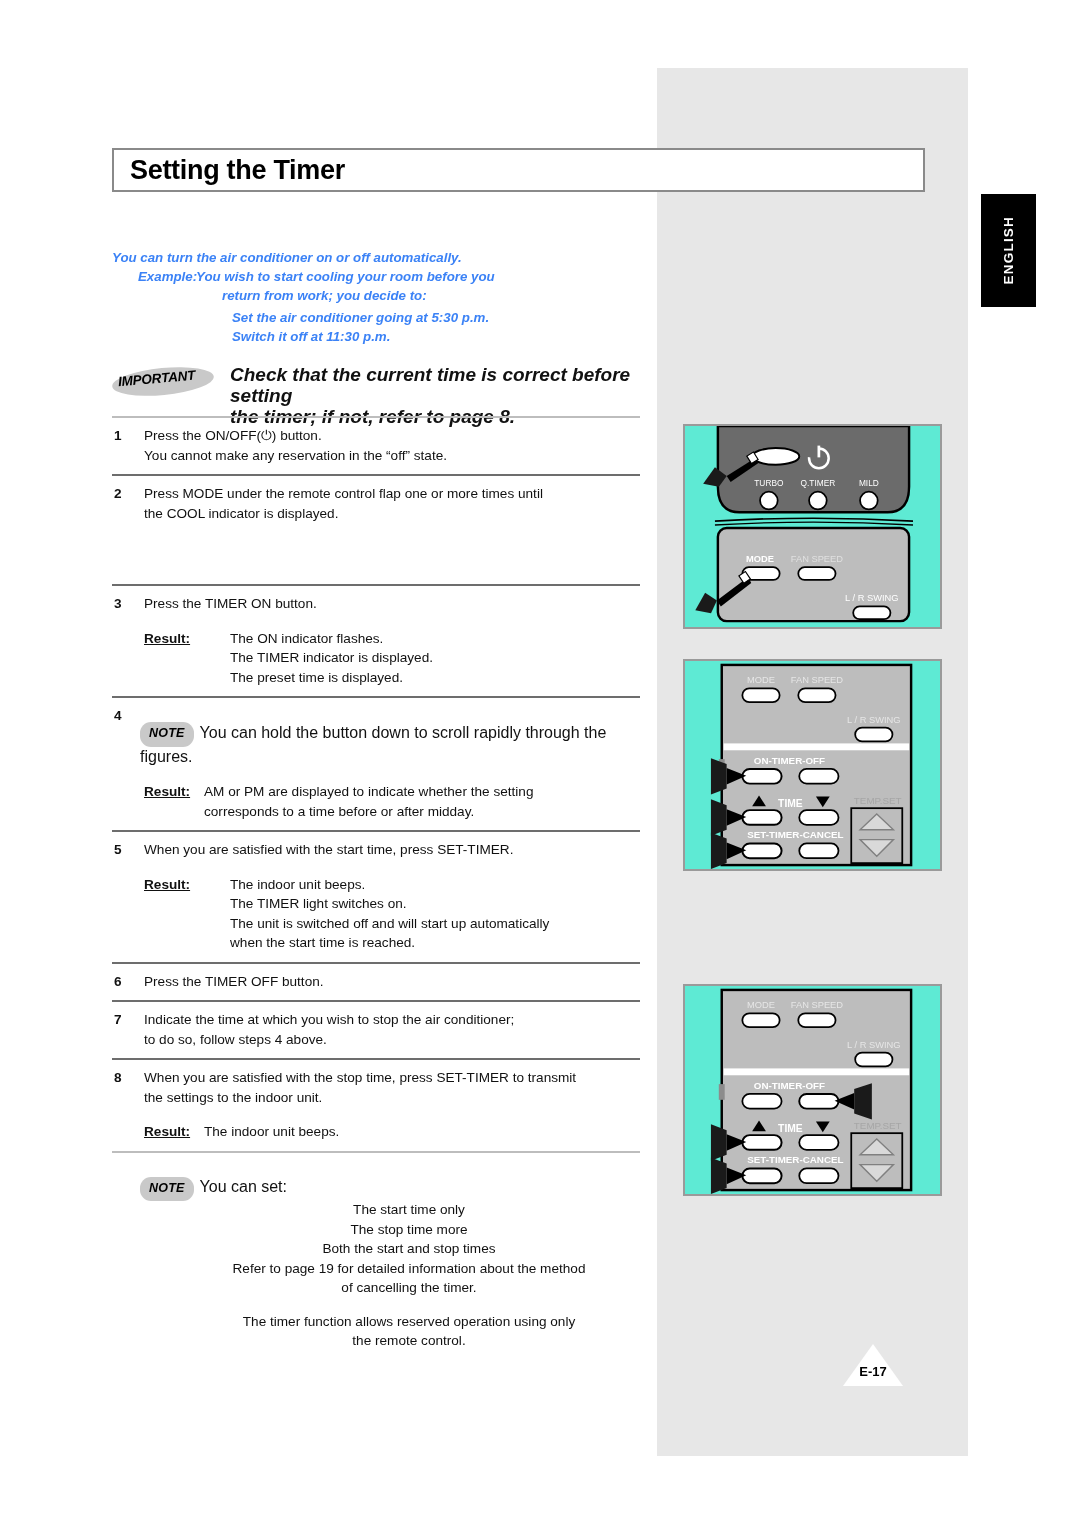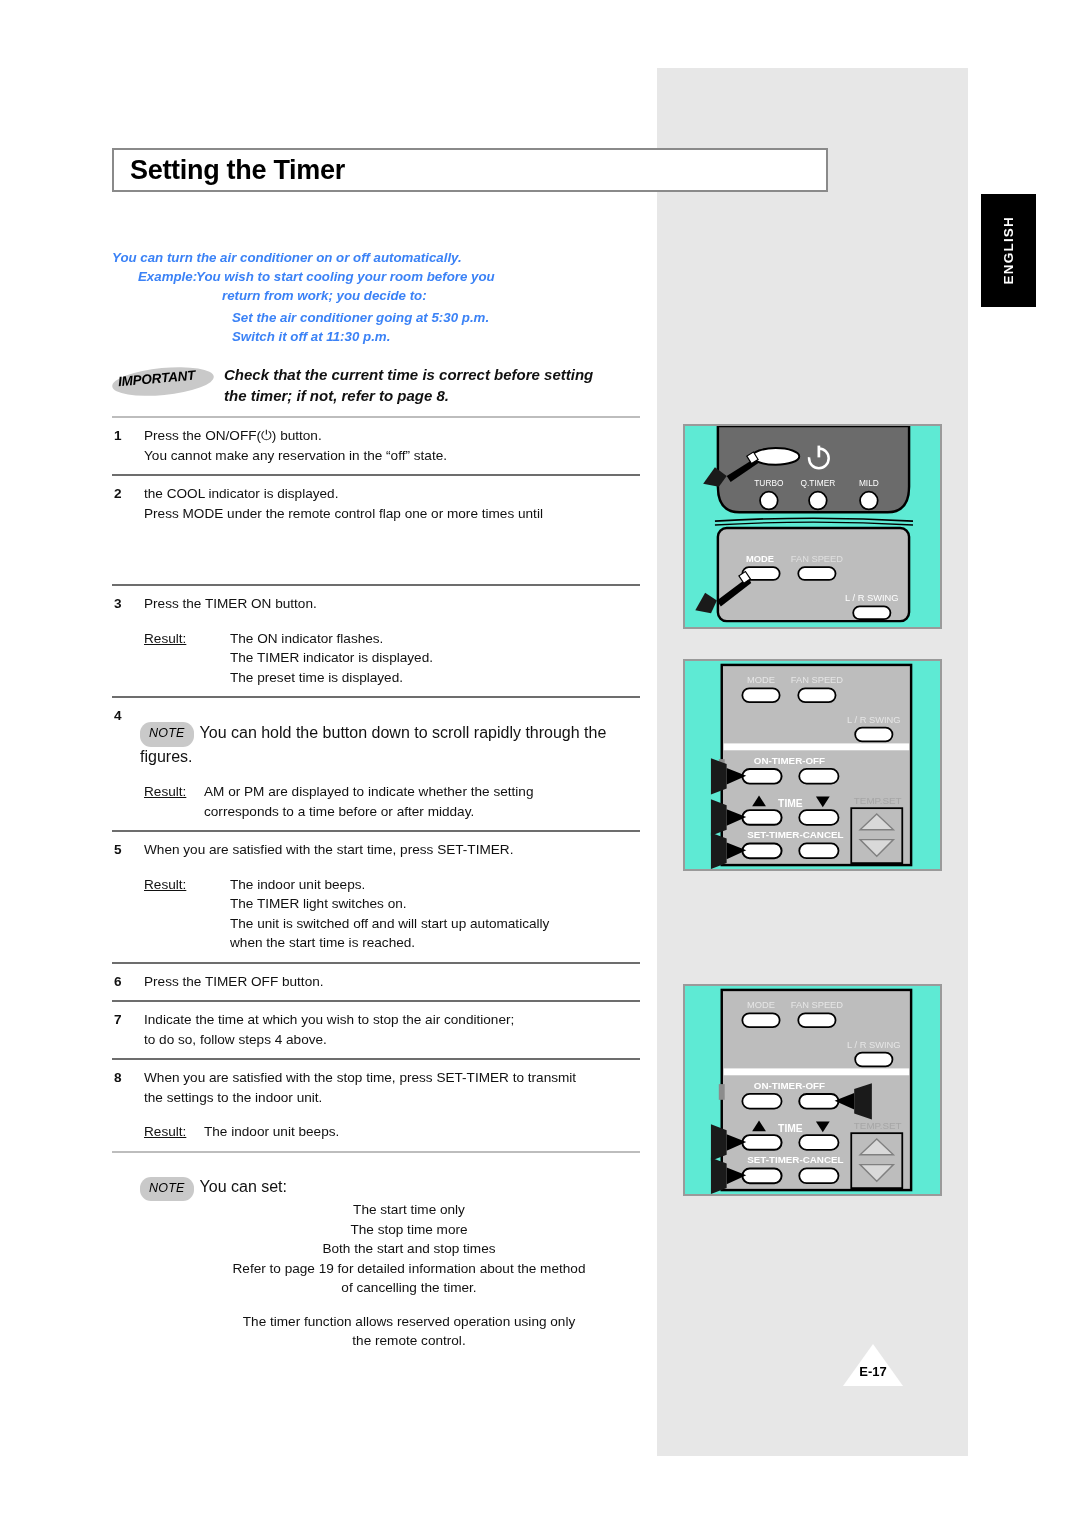--- a/index.html
+++ b/index.html
@@ -45,21 +45,21 @@
     writing-mode: vertical-rl;
     transform: rotate(180deg);
     white-space: nowrap;
   }
 
   
   .title-box {
     position: absolute;
     left: 112px;
     top: 148px;
-    width: 716px;
+    width: 813px;
     height: 44px;
     background: #ffffff;
     border: 2px solid #8a8a8a;
     box-sizing: border-box;
     display: flex;
     align-items: center;
   }
   .title-box .title-text {
     font-size: 27px;
     font-weight: bold;
@@ -116,26 +116,26 @@
     top: 7px;
     font-size: 13.5px;
     font-weight: bold;
     font-style: italic;
     letter-spacing: -0.2px;
     color: #000;
     transform: rotate(-5deg);
   }
   .important-text {
     position: absolute;
-    left: 112px;
+    left: 118px;
     top: 0px;
     width: 430px;
     font-style: italic;
     font-weight: bold;
-    font-size: 15px;
+    font-size: 19px;
     line-height: 21px;
   }
 
   
   .steps {
     position: absolute;
     left: 112px;
     top: 416px;
     width: 528px;
   }
@@ -165,38 +165,39 @@
   .result-block {
     margin-left: 32px;
     margin-top: 15px;
     position: relative;
   }
   .result-label {
     position: absolute;
     left: 0;
     top: 0;
     text-decoration: underline;
+    font-weight: bold;
   }
   .result-lines { margin-left: 0; }
   .result-lines.indent-wide { margin-left: 86px; }
   .result-lines.indent-narrow { margin-left: 60px; }
 
   .note-row {
     margin-left: 28px;
     margin-top: 16px;
     position: relative;
     min-height: 22px;
   }
   .note-badge {
     display: inline-block;
     background: #c9c9c9;
     border-radius: 11px;
     padding: 2px 9px 3px 9px;
     font-size: 12.5px;
-    font-weight: normal;
+    font-weight: bold;
     font-style: italic;
     letter-spacing: 0.2px;
     color: #000;
     vertical-align: middle;
   }
   .note-text {
     display: inline;
     font-size: 16px;
     margin-left: 6px;
   }
@@ -296,22 +297,22 @@
       <div>Press the ON/OFF(⏻) button.</div>
       <div>You cannot make any reservation in the “off” state.</div>
     </div>
   </div>
 
   <div class="hr dark"></div>
 
   <div class="step">
     <div class="num">2</div>
     <div class="body">
+      <div>Press MODE under the remote control flap one or more times until</div>
       <div>the COOL indicator is displayed.</div>
-      <div>Press MODE under the remote control flap one or more times until</div>
     </div>
     <div class="spacer-2"></div>
   </div>
 
   <div class="hr dark"></div>
 
   <div class="step">
     <div class="num">3</div>
     <div class="body">
       <div>Press the TIMER ON button.</div>

